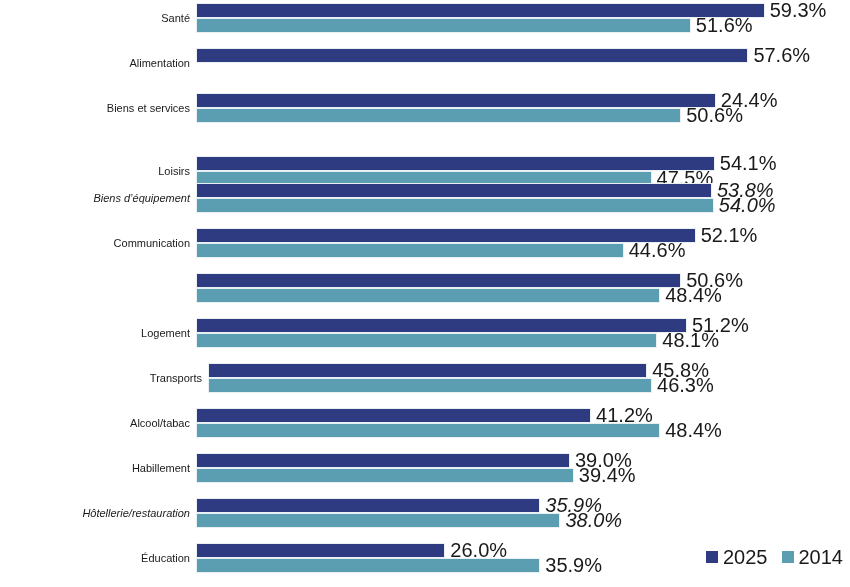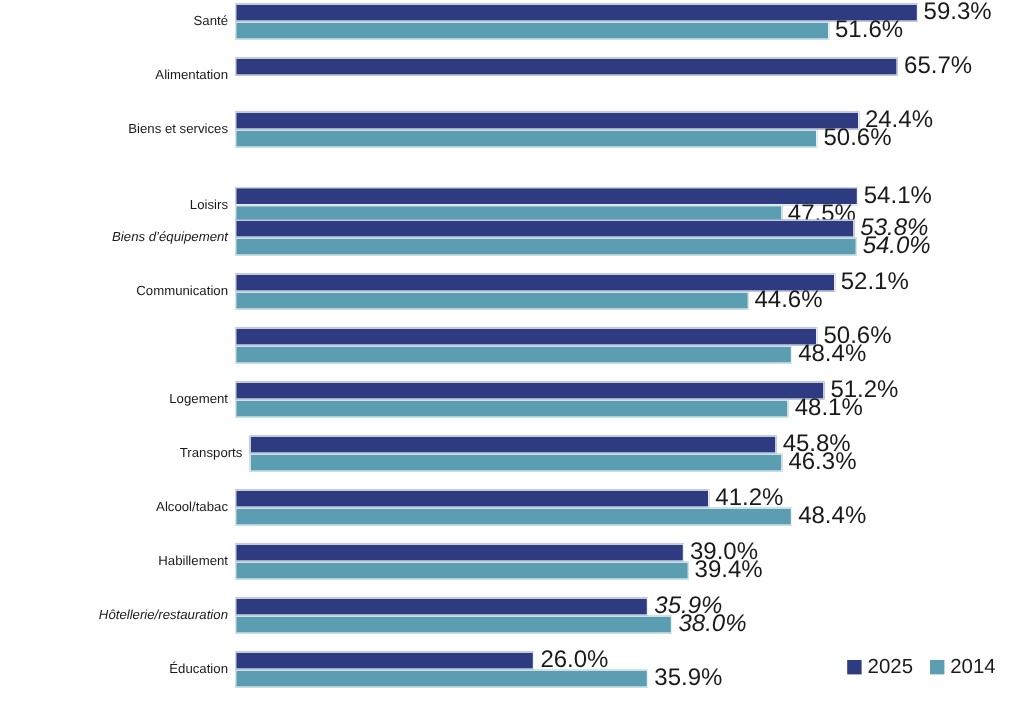--- a/index.html
+++ b/index.html
@@ -91,40 +91,40 @@
     width: 12px;
     height: 12px;
     vertical-align: middle;
     margin-right: 5px;
   }
   .legend-swatch.series-a { background: #2e3b80; }
   .legend-swatch.series-b { background: #5b9eb2; }
   .legend-label {
     display: inline-block;
     vertical-align: middle;
-    font-size: 17px;
+    font-size: 20px;
     color: #1a1a1a;
   }
 </style>
 </head>
 <body>
 
 <div id="chart-root">
   <div class="plot-area" id="plot-area">
       <div class="bar-group" style="top: 0px;">
         <div class="cat-label">Santé</div>
         <div class="bars">
           <div class="bar-row"><div class="bar series-a" style="width: 568.687px; background: rgb(46, 59, 128);"></div><span class="bar-value">59.3%</span></div>
           <div class="bar-row"><div class="bar series-b" style="width: 494.844px; background: rgb(91, 158, 178);"></div><span class="bar-value">51.6%</span></div>
         </div>
       </div>
       <div class="bar-group" style="top: 45px;">
         <div class="cat-label">Alimentation</div>
         <div class="bars">
-          <div class="bar-row"><div class="bar series-a" style="width: 552.384px; background: rgb(46, 59, 128);"></div><span class="bar-value">65.7%</span></div>
+          <div class="bar-row"><div class="bar series-a" style="width: 552.384px; background: rgb(46, 59, 128);"></div><span class="bar-value">57.6%</span></div>
         </div>
       </div>
       <div class="bar-group" style="top: 90px;">
         <div class="cat-label">Biens et services</div>
         <div class="bars">
           <div class="bar-row"><div class="bar series-a" style="width: 519.778px; background: rgb(46, 59, 128);"></div><span class="bar-value">24.4%</span></div>
           <div class="bar-row"><div class="bar series-b" style="width: 485.254px; background: rgb(91, 158, 178);"></div><span class="bar-value">50.6%</span></div>
         </div>
       </div>
       <div class="bar-group" style="top: 135px; margin-top: 18px;">

